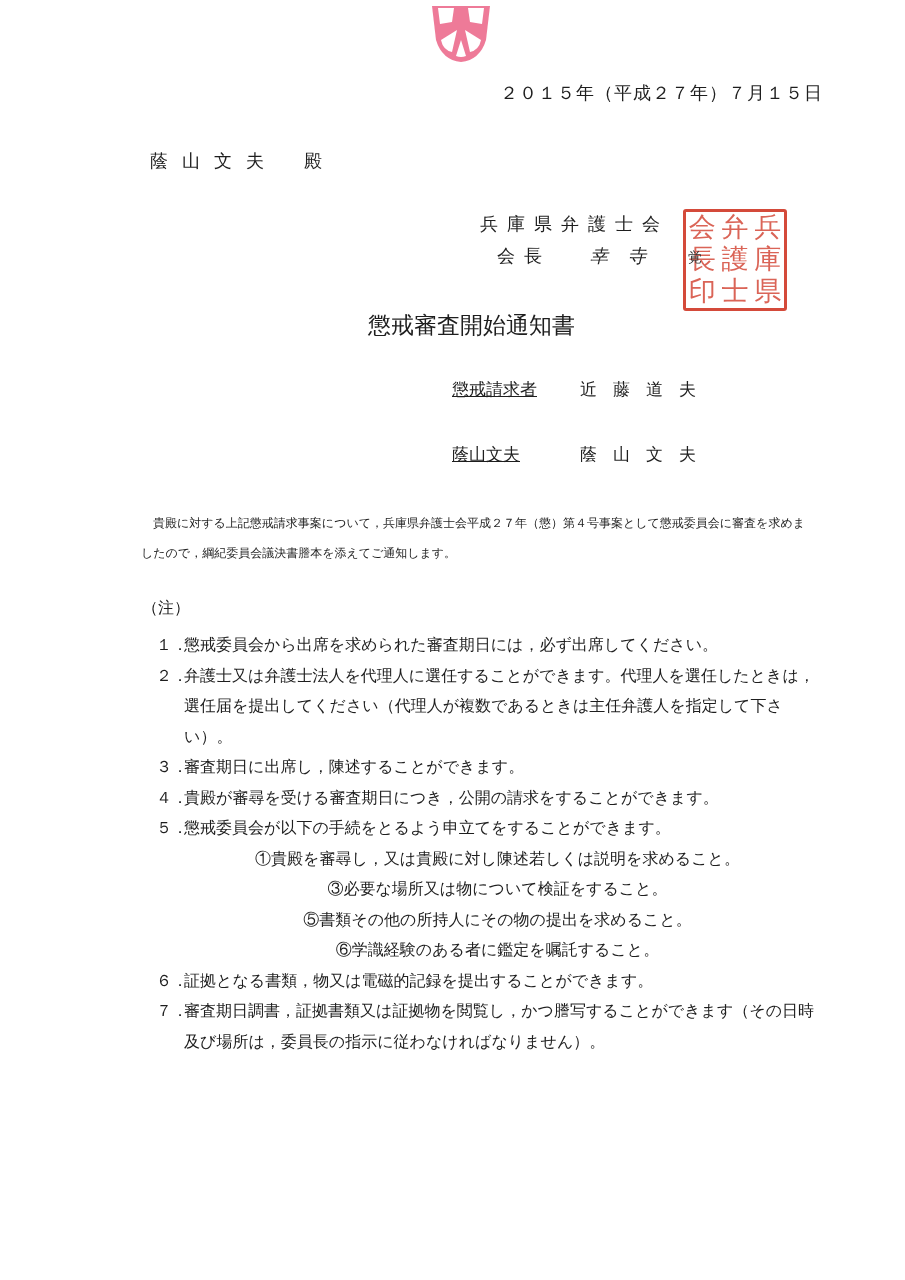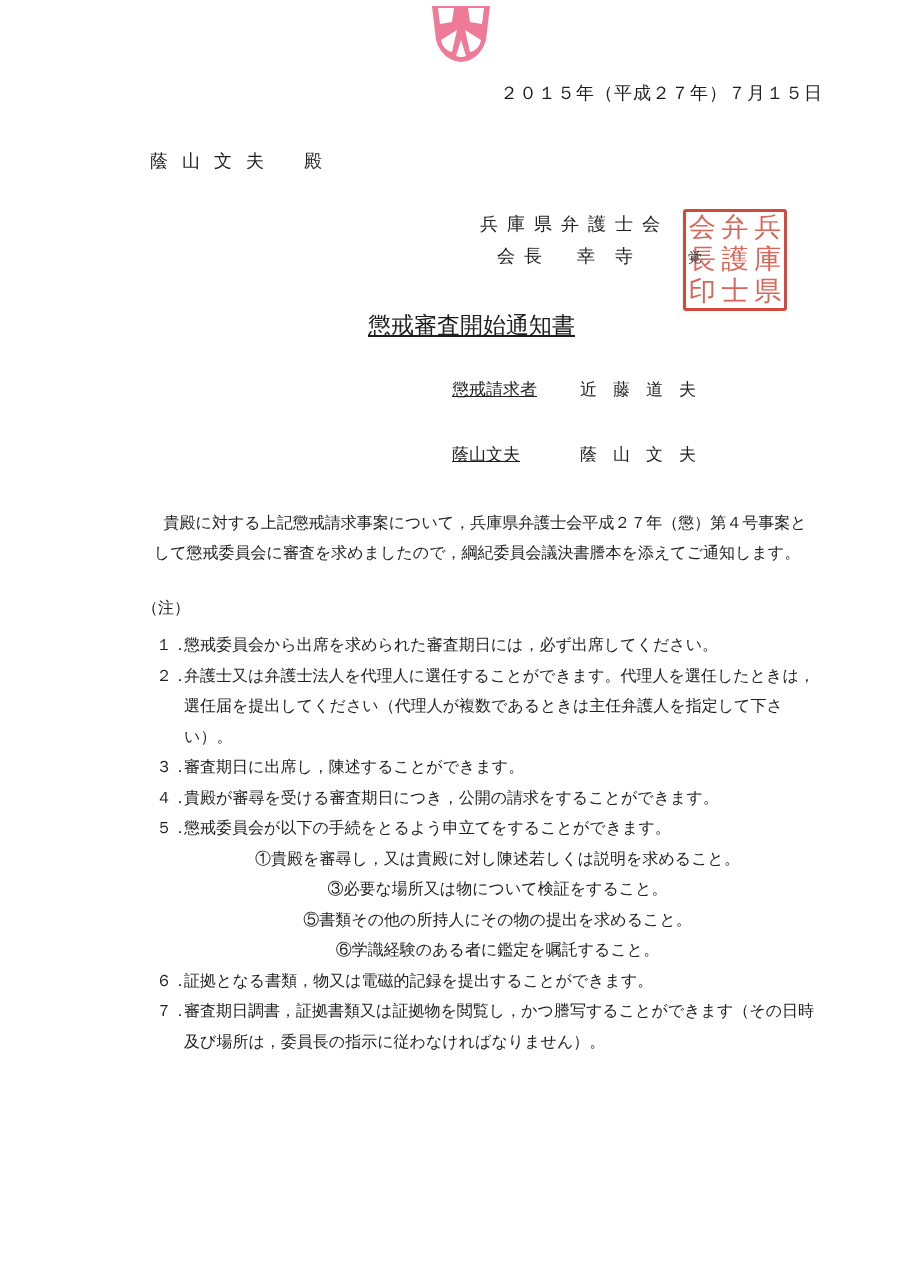--- a/index.html
+++ b/index.html
@@ -8,33 +8,33 @@
       font-family: "DejaVu Serif", "Liberation Serif", serif; color: #1e1e1e;
     }
     .abs { position: absolute; white-space: nowrap; }
     .pink-stamp { position: absolute; left: 428px; top: 0; width: 66px; height: 64px; }
     .date { left: 500px; top: 73px; font-size: 18px; letter-spacing: 1px; margin-top: 8px; }
     .addressee { left: 150px; top: 149px; font-size: 18px; letter-spacing: 14px; }
     .addressee .hon { margin-left: 26px; letter-spacing: 0; }
     .org { left: 480px; top: 212px; font-size: 18px; letter-spacing: 9px; }
     .pres { left: 497px; top: 244px; font-size: 18px; }
     .pres .t { letter-spacing: 9px; text-align: right; }
-    .pres .n { margin-left: 26px; letter-spacing: 20px; }
+    .pres .n { margin-left: 39px; letter-spacing: 20px; font-style: italic; }
     .kanji-small { left: 688px; top: 249px; font-size: 14px; color: #333; }
     .seal { position: absolute; left: 683px; top: 209px; width: 104px; height: 102px;
       border: 3px solid #d44a3a; border-radius: 3px; box-sizing: border-box; }
     .seal-grid { display: grid; grid-template-columns: repeat(3, 1fr); grid-template-rows: repeat(3, 1fr);
       width: 100%; height: 100%; direction: rtl; grid-auto-flow: column; }
     .seal-grid span { color: #d44a3a; font-size: 27px; line-height: 30px; text-align: center; direction: ltr;
       font-family: "DejaVu Sans", sans-serif; opacity: 0.85; }
-    .title { left: 368px; top: 310px; font-size: 23px; text-decoration: underline; }
+    .title { left: 368px; top: 310px; font-size: 23px; }
     .party-label { left: 452px; font-size: 17px; text-decoration: underline; }
     .party-name { left: 580px; font-size: 17px; letter-spacing: 16px; }
     .row1 { top: 378px; } .row2 { top: 443px; }
-    .body-text { left: 141px; top: 508px; width: 672px; font-size: 16px; line-height: 30px; white-space: normal; text-align: center; }
+    .body-text { left: 141px; top: 508px; width: 672px; font-size: 12px; line-height: 30px; white-space: normal; }
     .body-text p { margin: 0; text-indent: 1em; }
     .note-head { left: 142px; top: 598px; font-size: 16px; }
     .notes { left: 156px; top: 630px; width: 665px; font-size: 16px; line-height: 30.5px; }
     .note { display: flex; }
     .note .num { width: 28px; flex: none; }
     .note .txt { white-space: normal; }
     .sub { padding-left: 18px; text-align: center; }
   </style>
 </head>
 <body>

